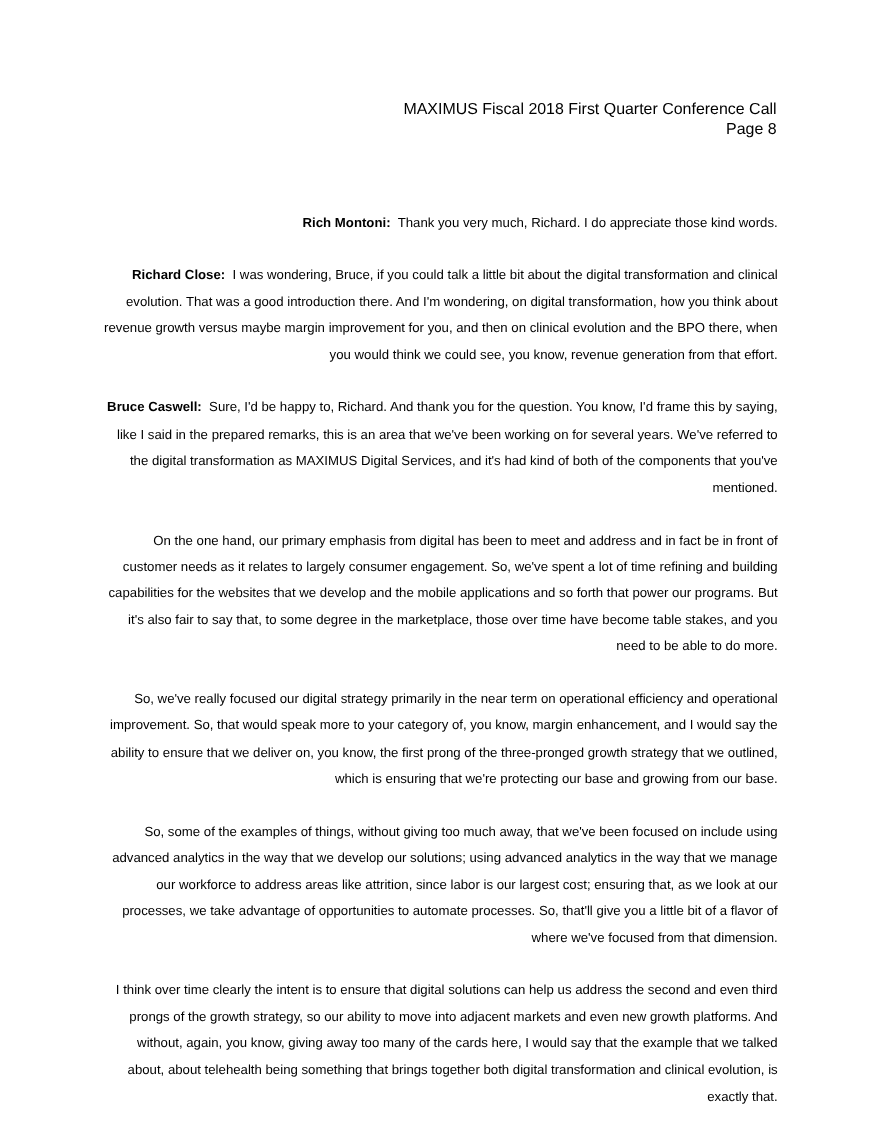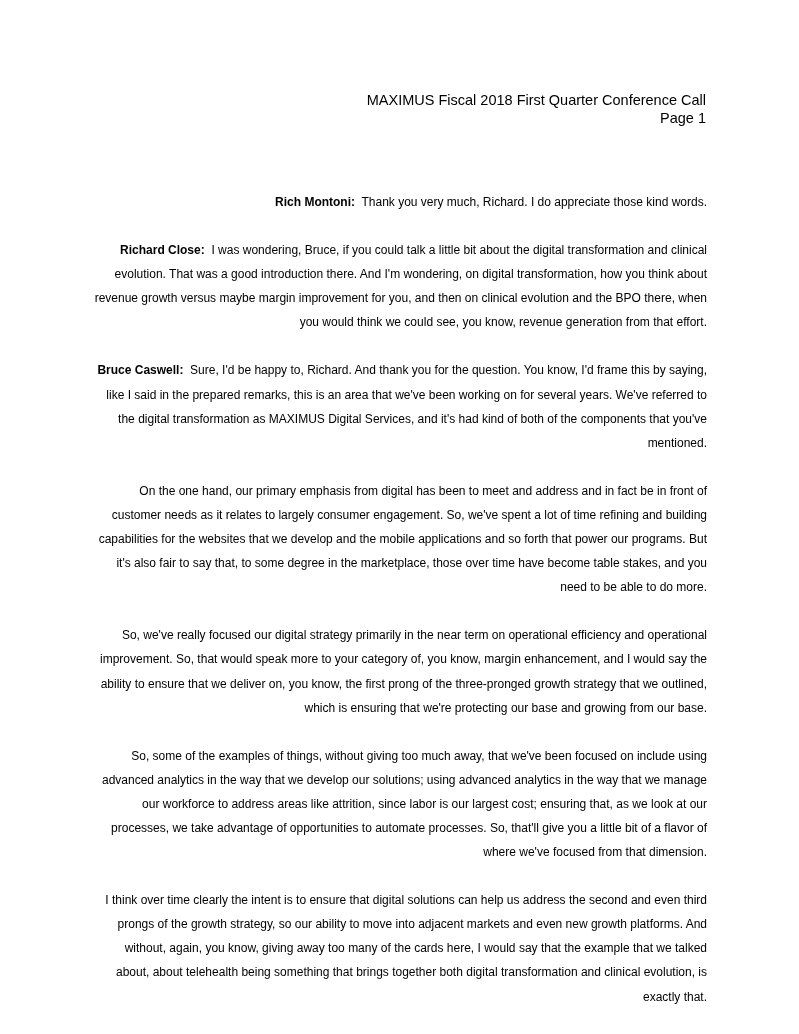--- a/index.html
+++ b/index.html
@@ -55,21 +55,21 @@
     white-space: pre;
   }
 </style>
 </head>
 <body>
 
 <div class="page">
 
   <div class="header">
     <span class="hline">MAXIMUS Fiscal 2018 First Quarter Conference Call</span>
-    <span class="hline">Page 1</span>
+    <span class="hline">Page 8</span>
   </div>
 
   <div class="body">
 
     <p class="para">
       <span class="speaker">Rich Montoni:</span><span class="speaker-gap">  </span><span>Thank you very much, Richard. I do appreciate those kind words.</span>
     </p>
 
     <p class="para">
       <span class="speaker">Richard Close:</span><span class="speaker-gap">  </span><span>I was wondering, Bruce, if you could talk a little bit about the digital transformation and clinical evolution. That was a good introduction there. And I'm wondering, on digital transformation, how you think about revenue growth versus maybe margin improvement for you, and then on clinical evolution and the BPO there, when you would think we could see, you know, revenue generation from that effort.</span>

